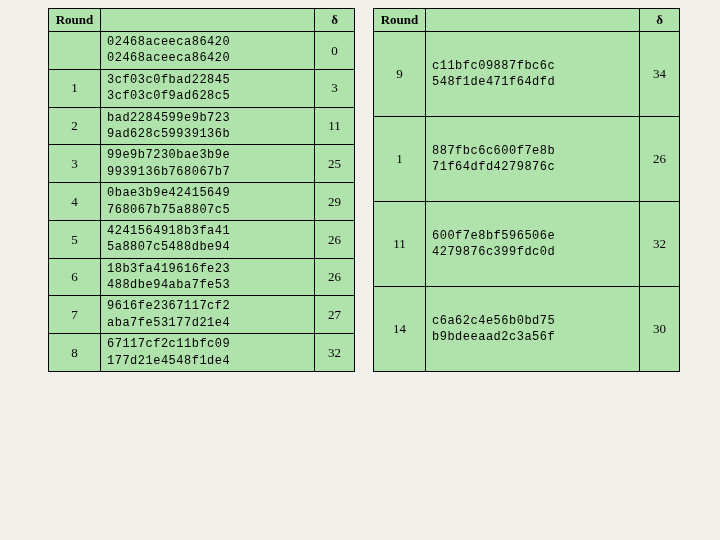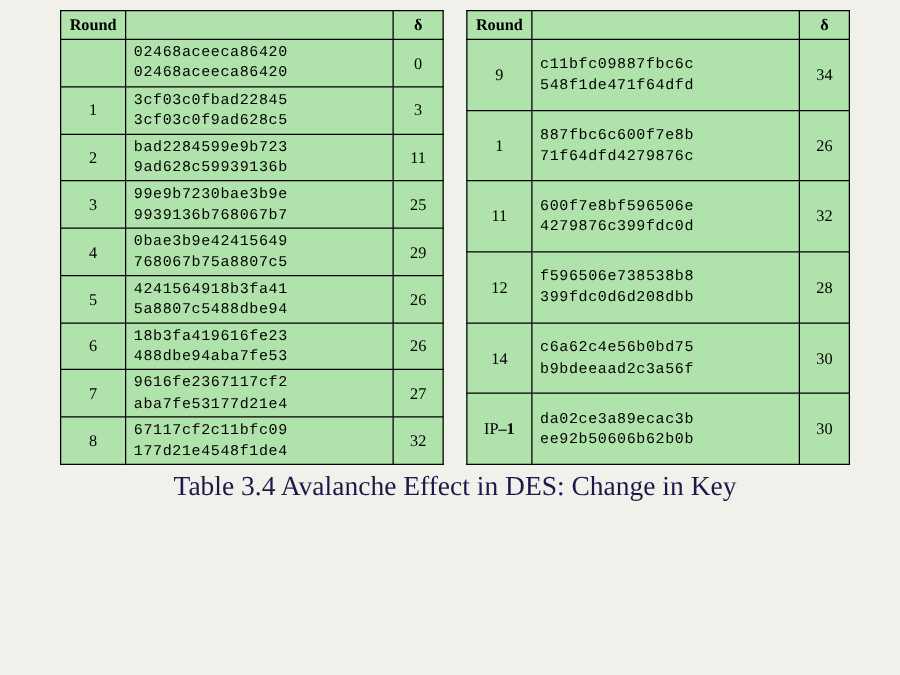--- a/index.html
+++ b/index.html
@@ -200,42 +200,25 @@
           </tr>
           <tr>
             <td class="round">11</td>
             <td class="data">
               <div>600f7e8bf596506e</div>
               <div>4279876c399fdc0d</div>
             </td>
             <td class="delta">32</td>
           </tr>
           <tr>
-            <td class="round">12</td>
-            <td class="data">
-              <div>f596506e738538b8</div>
-              <div>399fdc0d6d208dbb</div>
-            </td>
-            <td class="delta">28</td>
-          </tr>
-          <tr>
             <td class="round">14</td>
             <td class="data">
               <div>c6a62c4e56b0bd75</div>
               <div>b9bdeeaad2c3a56f</div>
             </td>
             <td class="delta">30</td>
           </tr>
-          <tr>
-            <td class="round">IP<b>–1</b></td>
-            <td class="data">
-              <div>da02ce3a89ecac3b</div>
-              <div>ee92b50606b62b0b</div>
-            </td>
-            <td class="delta">30</td>
-          </tr>
         </tbody>
     </table>
 
   </div>
 
-  <div class="caption">Table 3.4  Avalanche Effect in DES: Change in Key</div>
 </div>
 
 </body></html>

